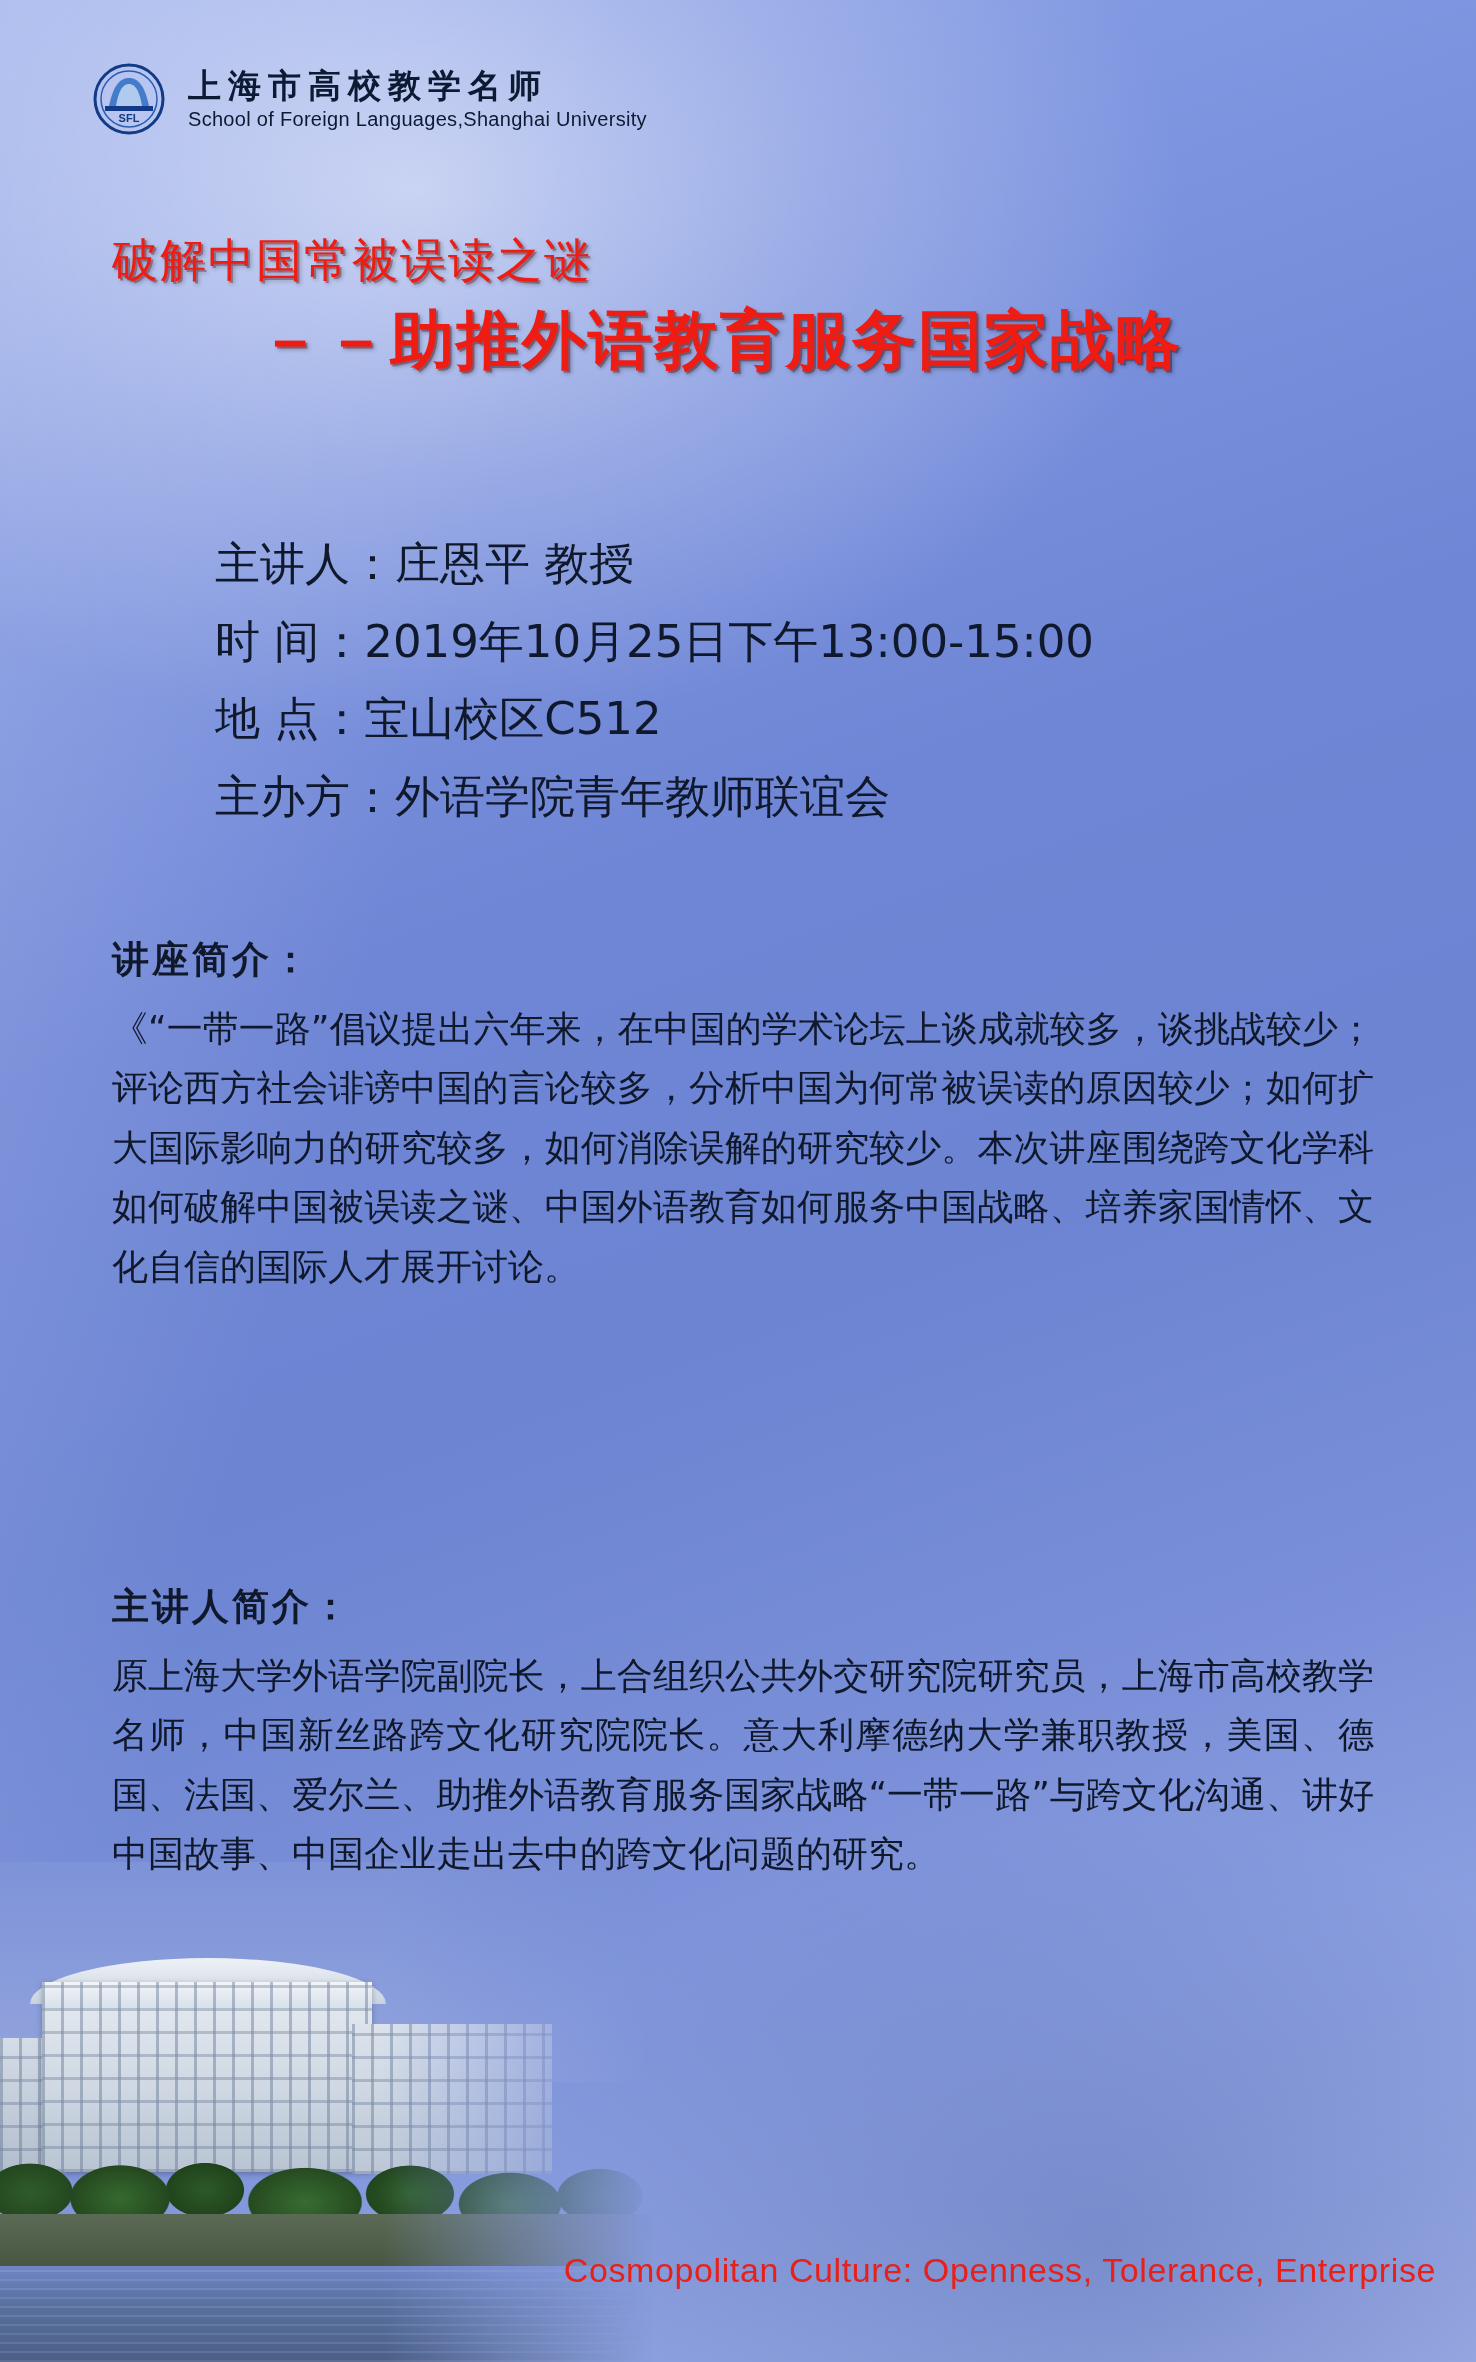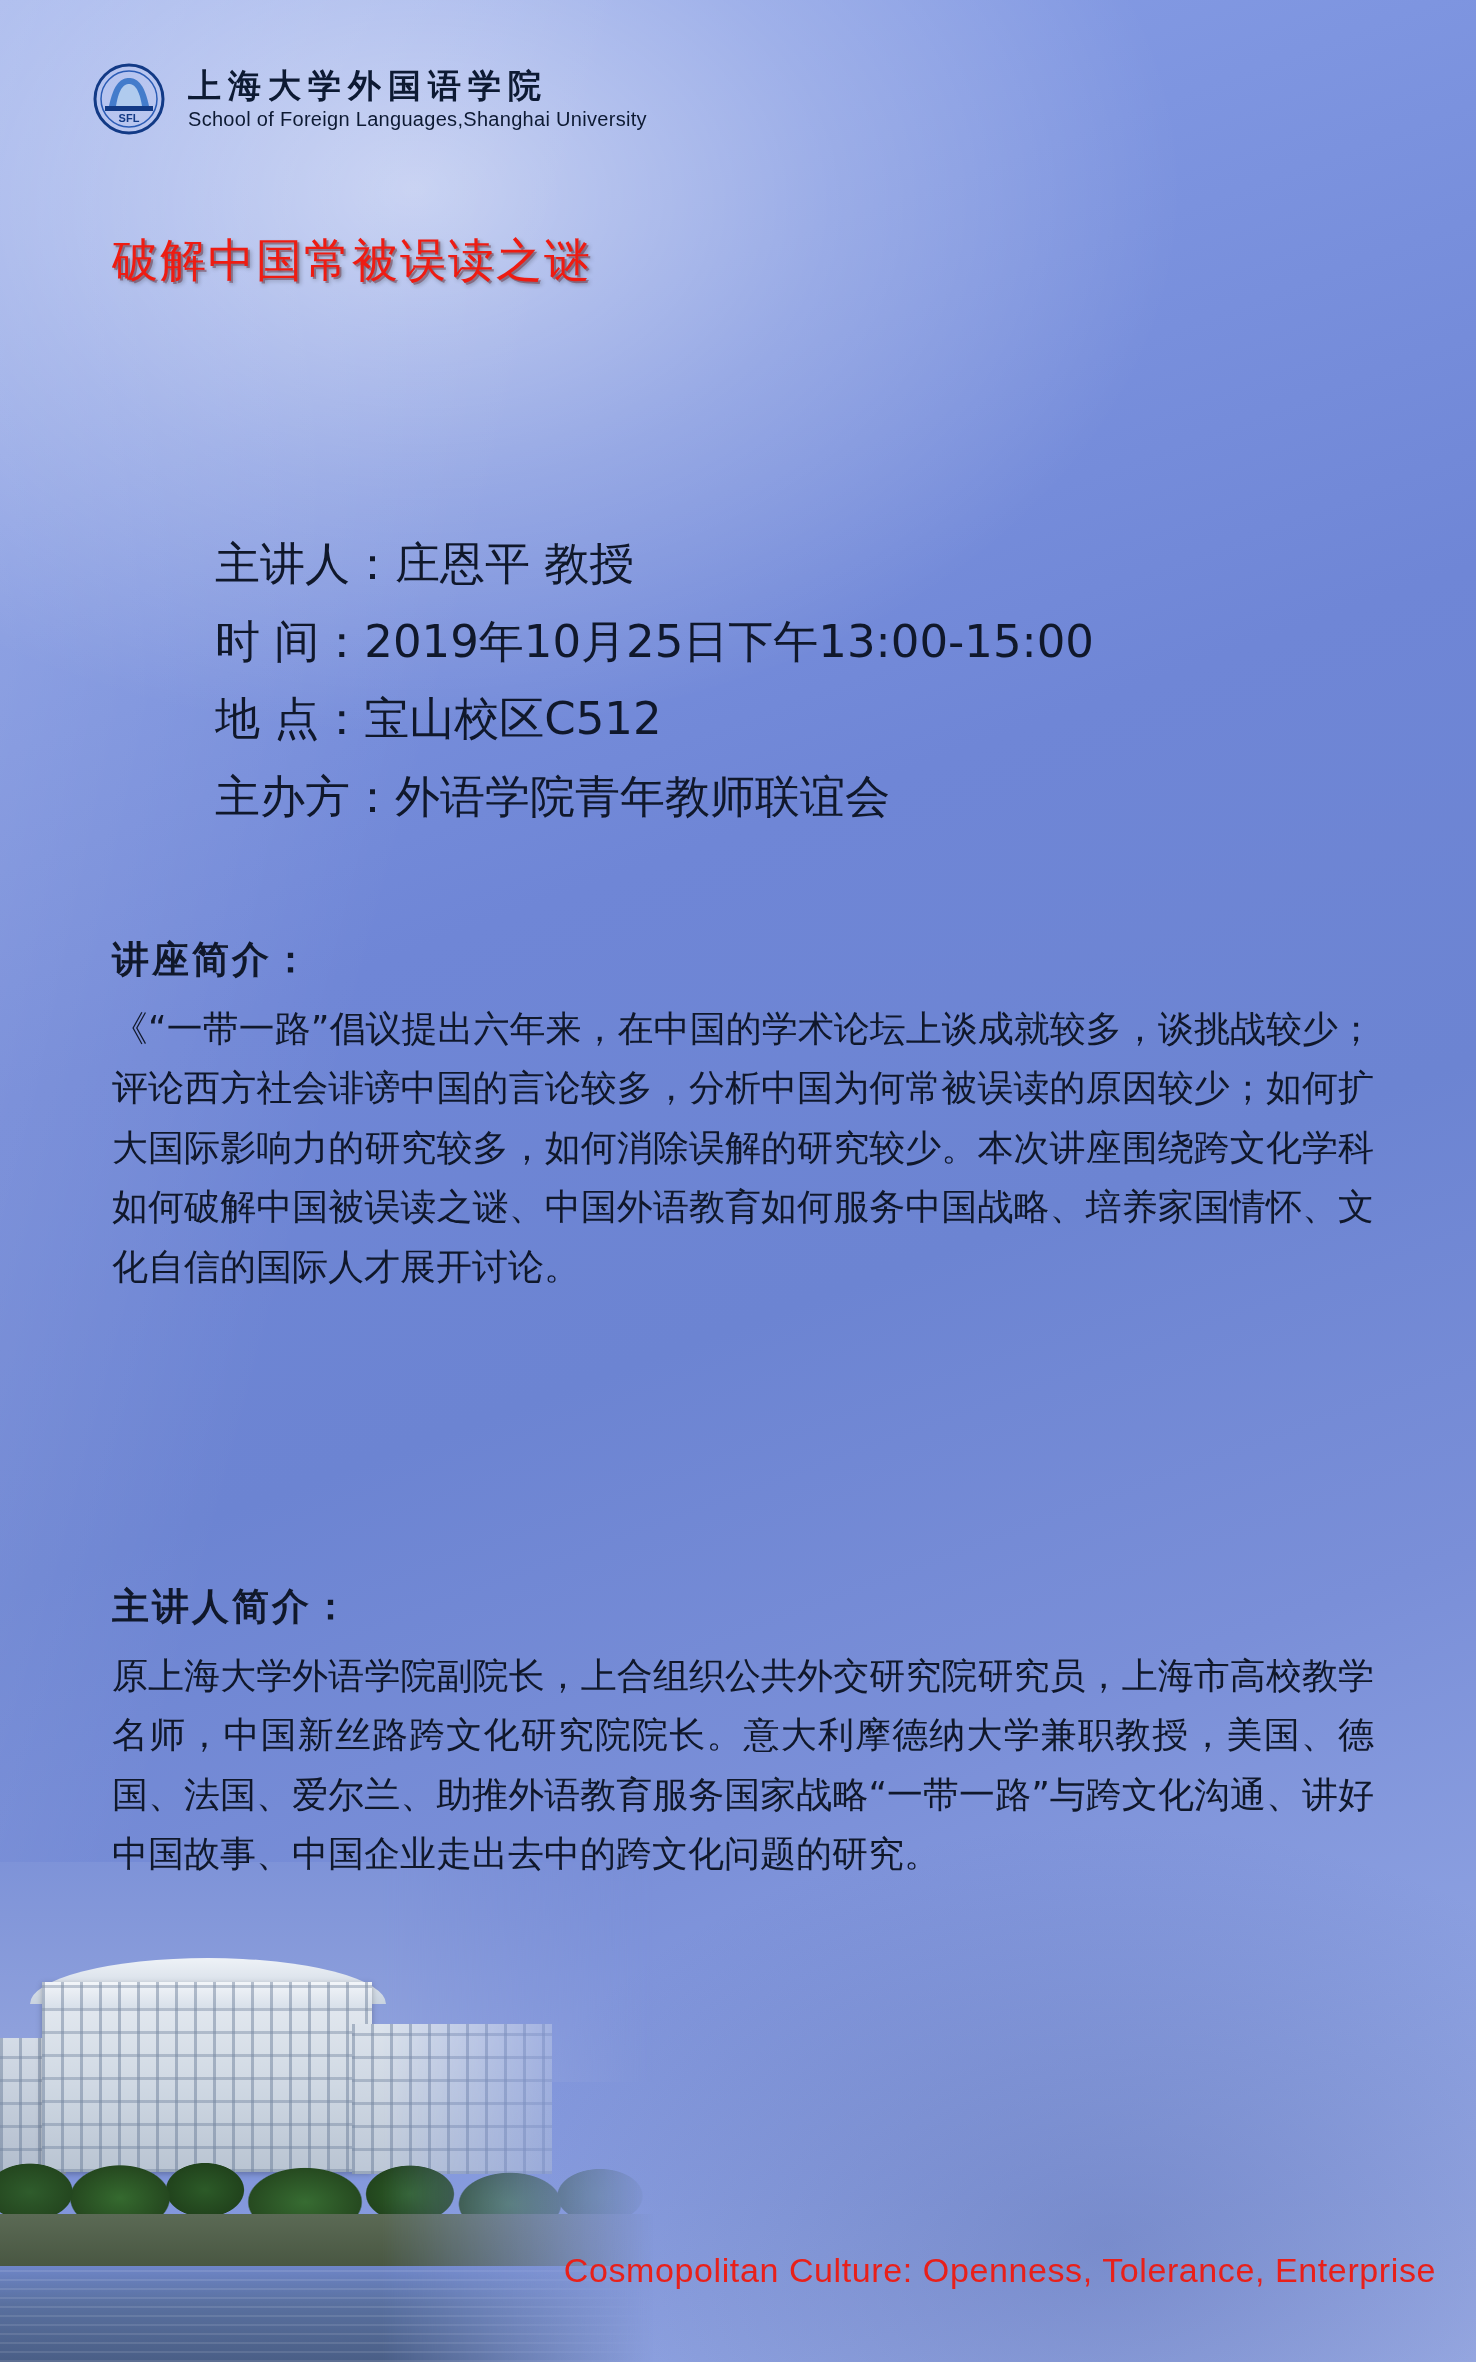--- a/index.html
+++ b/index.html
@@ -266,27 +266,28 @@
       <svg width="74" height="74" viewBox="0 0 74 74" aria-hidden="true">
         <circle cx="37" cy="37" r="34" fill="none" stroke="#123a86" stroke-width="3"></circle>
         <circle cx="37" cy="37" r="28" fill="none" stroke="#2a5bb5" stroke-width="1.5"></circle>
         <path d="M17 44 C22 20, 30 16, 37 16 C44 16, 52 20, 57 44 Z" fill="#2f6ec4" opacity="0.85"></path>
         <path d="M24 44 C27 26, 32 22, 37 22 C42 22, 47 26, 50 44 Z" fill="#bcd4f2" opacity="0.9"></path>
         <rect x="13" y="44" width="48" height="5" fill="#123a86"></rect>
         <text x="37" y="60" text-anchor="middle" font-family="Liberation Sans, sans-serif" font-size="11" font-weight="bold" fill="#123a86">SFL</text>
       </svg>
     </div>
     <div class="header-text">
-      <div class="header-cn">上海大学外国语学院</div>
+      <div class="header-cn">上海市高校教学名师</div>
       <div class="header-en">School of Foreign Languages,Shanghai University</div>
     </div>
   </div>
 
   <div class="title-block">
     <div class="title-line1">破解中国常被误读之谜</div>
+    <div class="title-line2">－－助推外语教育服务国家战略</div>
   </div>
 
   <div class="info">
     <div class="info-row">主讲人：庄恩平 教授</div>
     <div class="info-row">时  间：2019年10月25日下午13:00-15:00</div>
     <div class="info-row">地  点：宝山校区C512</div>
     <div class="info-row">主办方：外语学院青年教师联谊会</div>
   </div>
 
   <div class="section sec-intro">

